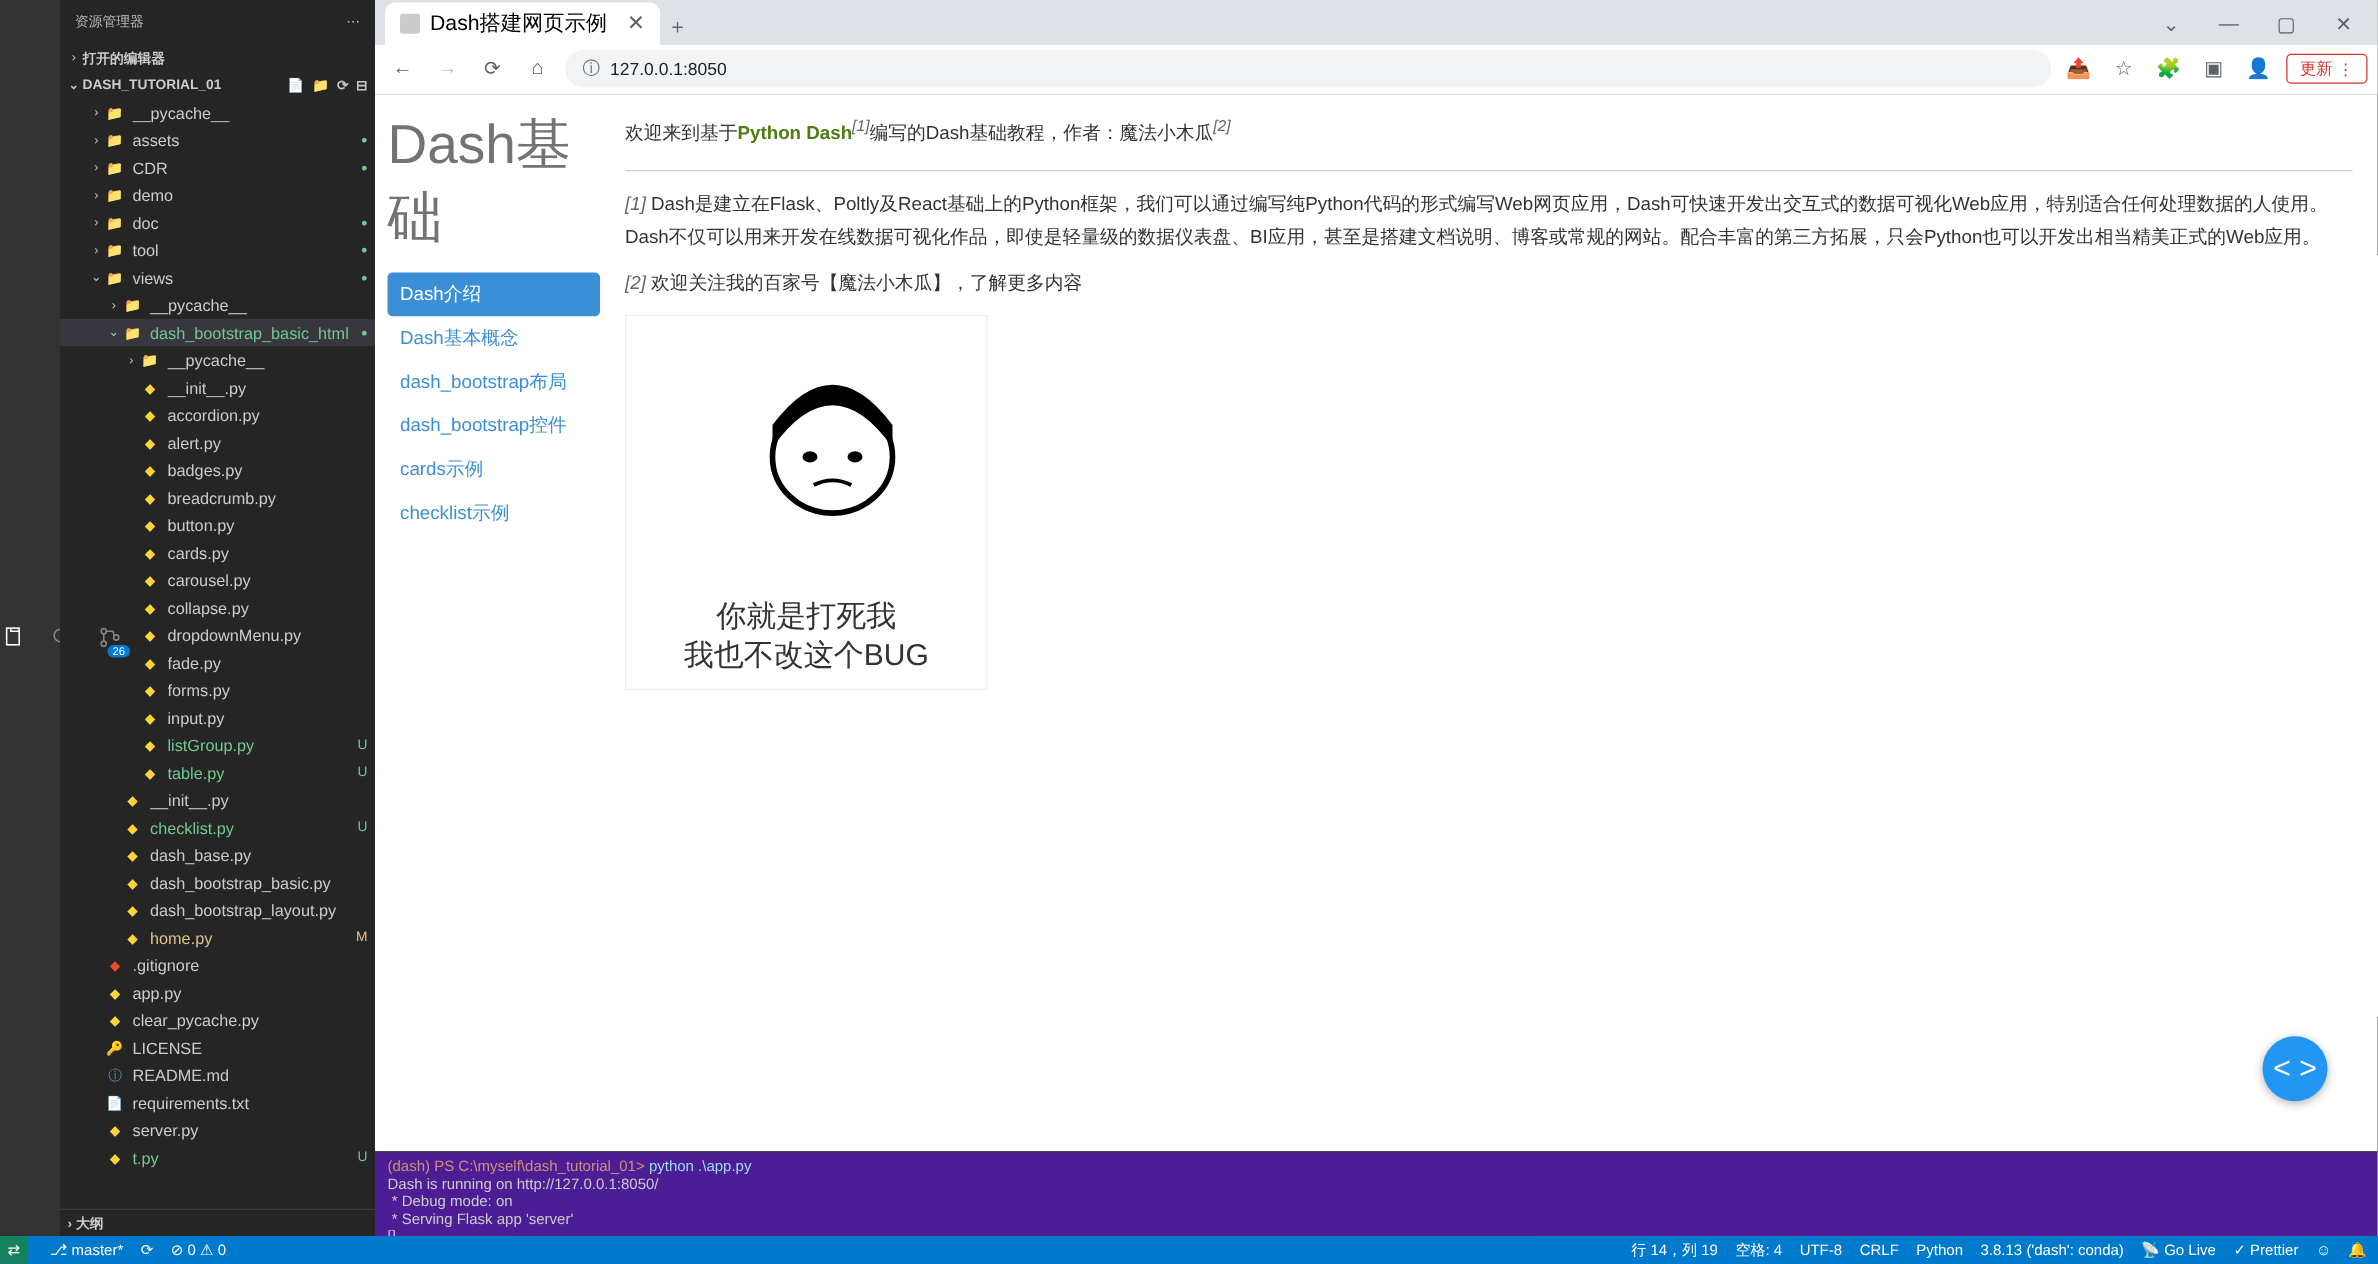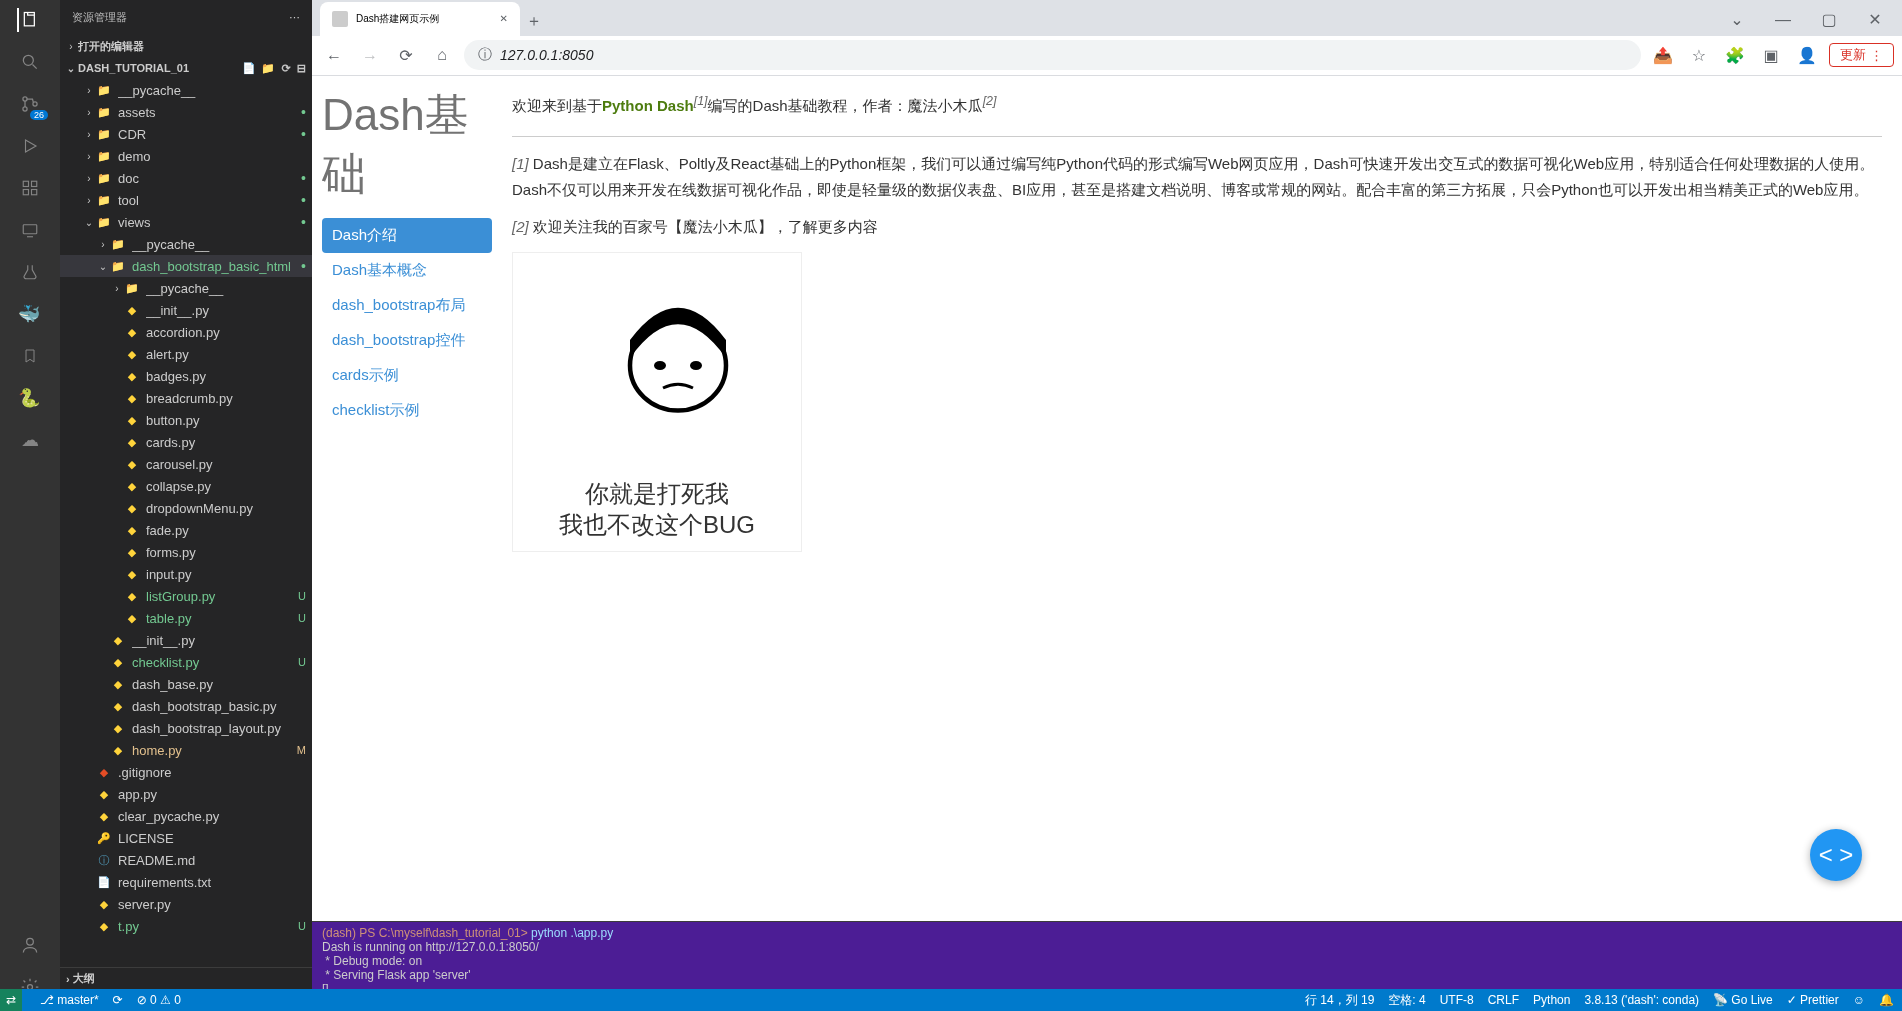--- a/index.html
+++ b/index.html
@@ -1,17 +1,17 @@
 <!DOCTYPE html>
 <html><head>
 <meta charset="utf-8">
 <style>
 * { margin: 0; padding: 0; box-sizing: border-box; font-family: "Segoe UI", "Microsoft YaHei", sans-serif; }
 body { display: flex; height: 1011px; width: 1902px; overflow: hidden; background: #1e1e1e; }
-.vscode-left-rail { width: 60px; background: #333; display: flex; flex-direction: column; align-items: center; padding-top: 8px; gap: 18px; color: #858585; }
+.vscode-left-rail { width: 48px; background: #333; display: flex; flex-direction: row; align-items: center; padding-top: 8px; gap: 18px; color: #858585; }
 .vscode-left-rail .rail-icon { width: 24px; height: 24px; display: flex; align-items: center; justify-content: center; cursor: pointer; font-size: 18px; }
 .vscode-left-rail .rail-icon.active { color: #fff; border-left: 2px solid #fff; margin-left: -2px; padding-left: 2px; }
 .vscode-left-rail .rail-bottom { margin-top: auto; margin-bottom: 12px; display: flex; flex-direction: column; gap: 18px; align-items: center; }
 .badge-overlay { position: relative; }
 .badge-overlay .badge { position: absolute; bottom: -4px; right: -6px; background: #0078d4; color: #fff; font-size: 9px; padding: 0 4px; border-radius: 8px; }
 
 .vscode-sidebar { width: 252px; background: #252526; color: #ccc; font-size: 13px; display: flex; flex-direction: column; }
 .sidebar-header { height: 35px; display: flex; align-items: center; padding: 0 12px; color: #bbb; font-size: 11px; justify-content: space-between; }
 .sidebar-header .dots { color: #ccc; cursor: pointer; }
 .tree-row { display: flex; align-items: center; height: 22px; padding-right: 6px; cursor: pointer; white-space: nowrap; }
@@ -28,30 +28,30 @@
 .tree-row .status.m { color: #e2c08d; }
 .tree-row.selected { background: #37373d; }
 .tree-row.headline { font-weight: bold; font-size: 11px; color: #ccc; }
 .tree-row.headline .icons { display: flex; gap: 6px; color: #c5c5c5; }
 .tree-inner { overflow-y: auto; flex: 1; }
 .collapse-row { height: 22px; display: flex; align-items: center; padding-left: 6px; font-size: 11px; font-weight: bold; cursor: pointer; border-top: 1px solid #3c3c3c; }
 
 .main-area { flex: 1; display: flex; flex-direction: column; background: #fff; }
 .browser-chrome { height: 76px; background: #f1f3f4; border-bottom: 1px solid #dadce0; display: flex; flex-direction: column; }
 .tab-strip { height: 36px; display: flex; align-items: flex-end; padding-left: 8px; background: #dee1e6; }
-.browser-tab { height: 34px; background: #fff; border-radius: 8px 8px 0 0; display: flex; align-items: center; padding: 0 12px; gap: 8px; font-size: 10px; min-width: 200px; }
+.browser-tab { height: 34px; background: #fff; border-radius: 8px 8px 0 0; display: flex; align-items: center; padding: 0 12px; gap: 8px; font-size: 17px; min-width: 200px; }
 .browser-tab .favicon { width: 16px; height: 16px; background: #ccc; border-radius: 2px; }
 .browser-tab .tab-close { color: #5f6368; cursor: pointer; }
 .new-tab { width: 28px; height: 28px; display: flex; align-items: center; justify-content: center; color: #5f6368; cursor: pointer; }
 .win-controls { margin-left: auto; display: flex; height: 32px; align-items: center; margin-right: 4px; }
 .win-controls div { width: 46px; height: 28px; display: flex; align-items: center; justify-content: center; color: #5f6368; cursor: pointer; }
 .toolbar { height: 40px; background: #fff; display: flex; align-items: center; padding: 0 8px; gap: 8px; }
 .toolbar .nav-btn { width: 28px; height: 28px; display: flex; align-items: center; justify-content: center; color: #5f6368; cursor: pointer; border-radius: 50%; }
 .address-bar { flex: 1; height: 30px; background: #f1f3f4; border-radius: 15px; display: flex; align-items: center; padding: 0 14px; gap: 8px; color: #5f6368; font-size: 14px; }
-.address-bar .url-text { color: #202124; font-style: italic; }
+.address-bar .url-text { color: #202124; }
 .toolbar-right { display: flex; align-items: center; gap: 8px; }
 .toolbar-right .icon-btn { width: 28px; height: 28px; display: flex; align-items: center; justify-content: center; color: #5f6368; cursor: pointer; }
 .update-btn { border: 1px solid #d93025; color: #d93025; padding: 2px 10px; border-radius: 4px; font-size: 13px; display: flex; align-items: center; gap: 4px; cursor: pointer; }
 
 .page-content { flex: 1; display: flex; overflow: hidden; }
 .dash-sidebar { width: 190px; padding: 10px; }
 .dash-title { color: #737373; font-size: 44px; font-weight: 300; margin-bottom: 14px; }
 .dash-nav { display: flex; flex-direction: column; }
 .dash-nav a { padding: 8px 10px; text-decoration: none; font-size: 15px; color: #3b8fd6; border-radius: 4px; cursor: pointer; }
 .dash-nav a.active { background: #3b8fd6; color: #fff; }

